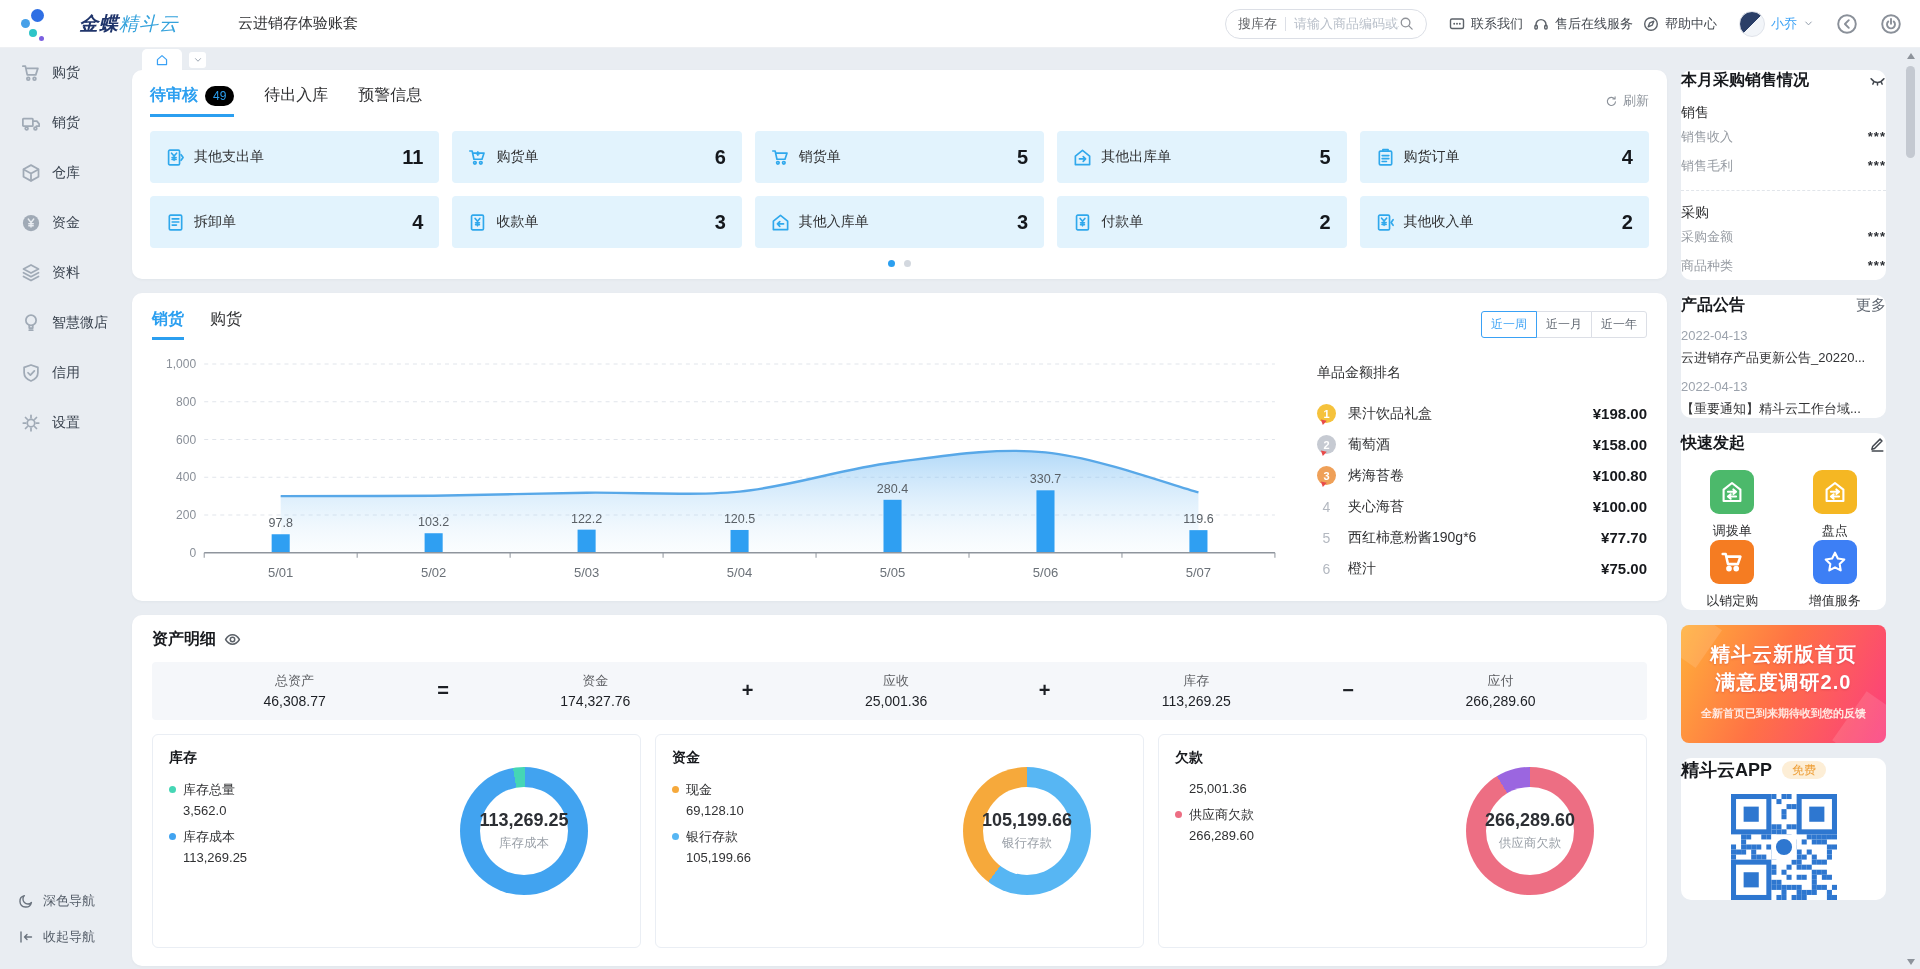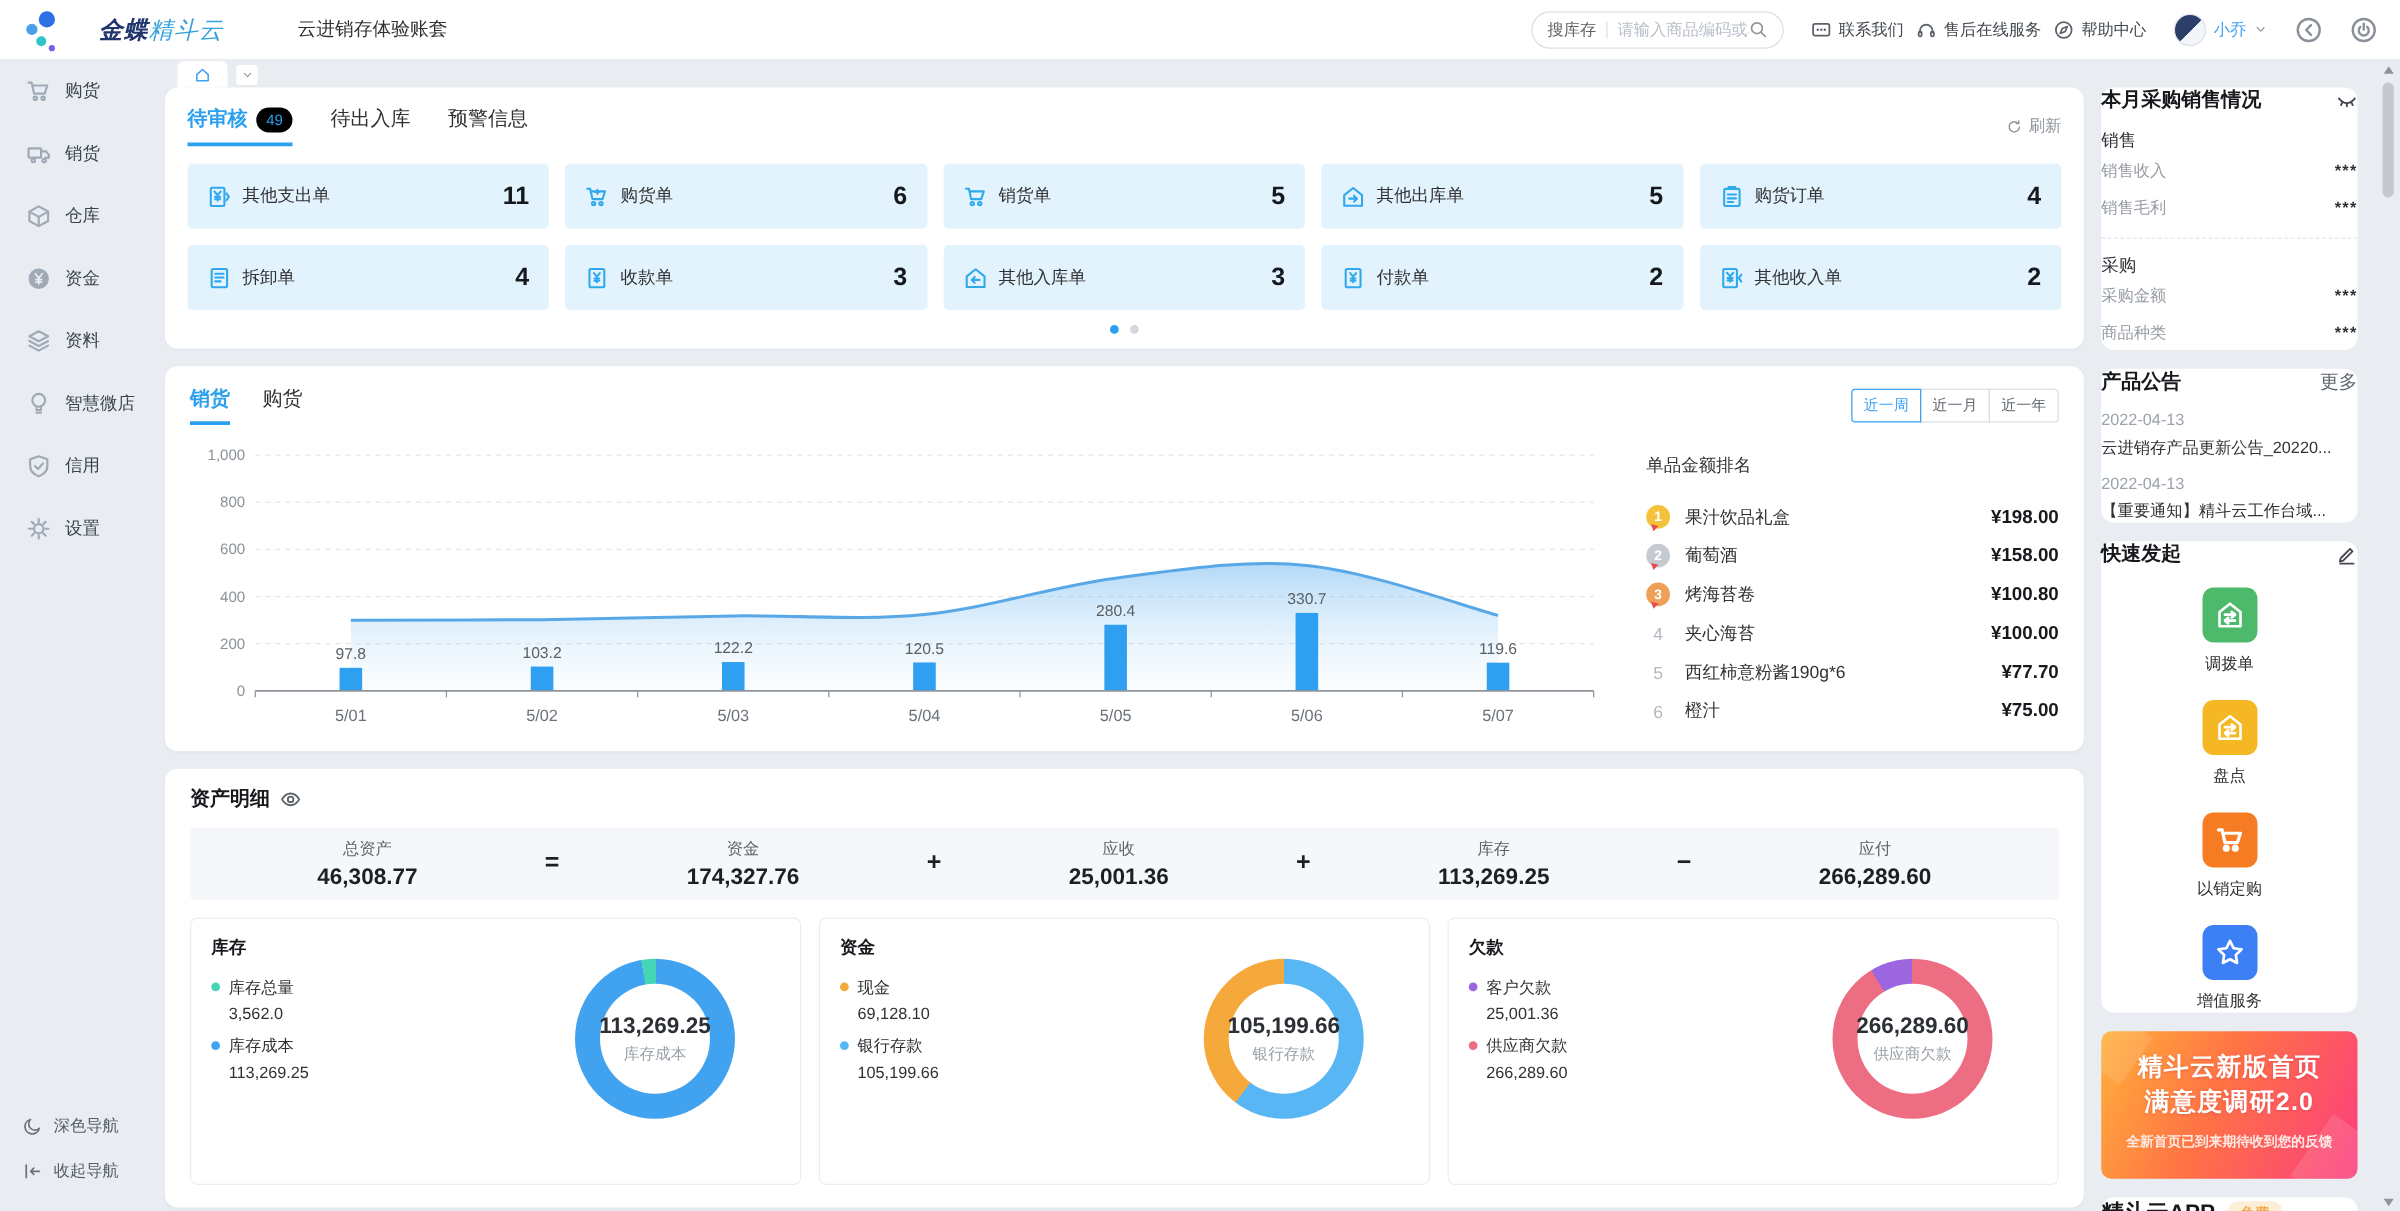--- a/index.html
+++ b/index.html
@@ -102,21 +102,21 @@
   .rank-amt{font-size:15px;font-weight:bold;color:#17191d}
 
   
   .assets{margin-top:14px;padding:14px 20px 18px}
   .assets-head{display:flex;align-items:center;gap:8px}
   .assets-title{font-size:16px;font-weight:bold;color:#17191d}
   .assets-head .ic{width:17px;height:17px;color:#5c6269;cursor:pointer}
   .summary{margin-top:12px;background:#f5f7fa;border-radius:4px;height:58px;display:flex;align-items:center;justify-content:space-evenly}
   .sum-item{text-align:center}
   .sum-item .lbl{font-size:13px;color:#606266}
-  .sum-item .val{font-size:18px;font-weight:bold;color:#1c1f24;margin-top:3px}
+  .sum-item .val{font-size:14px;font-weight:normal;color:#1c1f24;margin-top:3px}
   .sum-op{font-size:20px;font-weight:bold;color:#1c1f24}
   .asset-panels{display:grid;grid-template-columns:repeat(3,1fr);gap:14px;margin-top:14px}
   .apanel{border:1px solid #eaeef4;border-radius:6px;height:214px;position:relative;padding:14px 16px}
   .apanel .atitle{font-size:14px;font-weight:bold;color:#17191d}
   .legend{margin-top:14px}
   .leg-item{margin-bottom:10px}
   .leg-top{display:flex;align-items:center;gap:7px}
   .leg-dot{width:7px;height:7px;border-radius:50%;flex:none}
   .leg-lbl{font-size:13px;color:#303133}
   .leg-val{font-size:13px;color:#303133;margin:4px 0 0 14px}
@@ -132,21 +132,21 @@
   .rtitle{font-size:16px;font-weight:bold;color:#17191d}
   .rhead .ic{margin-left:auto;width:17px;height:17px;color:#43484f;cursor:pointer}
   .rhead .more{margin-left:auto;font-size:15px;color:#5f6670;cursor:pointer}
   .mgroup-h{font-size:14px;color:#303133;margin-top:13px}
   .mrow{display:flex;align-items:center;height:29px}
   .mrow .lbl{font-size:13px;color:#979ca3}
   .mrow .val{margin-left:auto;font-size:13px;font-weight:bold;color:#2c2f34;letter-spacing:1px}
   .mdivider{border-top:1px dashed #e1e5ea;margin:10px 0 2px}
   .ann-date{font-size:13px;color:#9ca3ad;margin-top:12px}
   .ann-text{font-size:13px;color:#303133;margin-top:6px;white-space:nowrap;overflow:hidden;text-overflow:ellipsis;cursor:pointer}
-  .qgrid{display:grid;grid-template-columns:1fr;row-gap:20px;margin-top:16px;justify-items:center}
+  .qgrid{display:grid;grid-template-columns:1fr 1fr;margin-top:16px;justify-items:center}
   .qitem{display:flex;flex-direction:column;align-items:center;cursor:pointer}
   .qtile{width:44px;height:44px;border-radius:9px;display:flex;align-items:center;justify-content:center}
   .qtile .ic{width:24px;height:24px;color:#fff}
   .qlbl{font-size:13px;color:#303133;margin-top:8px}
   .banner{height:118px;border-radius:8px;background:linear-gradient(115deg,#ffb03a,#ff7245 45%,#fb3d7f);margin-bottom:15px;position:relative;overflow:hidden;text-align:center;padding-top:15px;cursor:pointer}
   .banner::before,.banner::after{content:"";position:absolute;background:rgba(255,255,255,.12);transform:rotate(35deg)}
   .banner::before{width:46px;height:46px;left:-14px;top:-12px}
   .banner::after{width:60px;height:60px;right:-18px;bottom:-20px}
   .banner .l{position:relative;font-size:20px;font-weight:bold;color:#fff;letter-spacing:1px;line-height:28px;text-shadow:0 1px 2px rgba(180,40,60,.35)}
   .banner .s{position:relative;font-size:11px;font-weight:bold;color:#ffe9e2;margin-top:10px;display:flex;justify-content:center;}
@@ -688,24 +688,20 @@
         <div class="dcenter">
                 <span class="dval">105,199.66</span>
                 <span class="dlbl">银行存款</span>
               </div>
       </div>
           </div>
           <div class="apanel">
       <div class="atitle">欠款</div>
       <div class="legend">
               <div class="leg-item">
-                <div class="leg-top">
-                  <span class="leg-dot" style="background:#9b66e0"></span>
-                  <span class="leg-lbl">客户欠款</span>
-                </div>
                 <div class="leg-val">25,001.36</div>
               </div>
               <div class="leg-item">
                 <div class="leg-top">
                   <span class="leg-dot" style="background:#ed6e83"></span>
                   <span class="leg-lbl">供应商欠款</span>
                 </div>
                 <div class="leg-val">266,289.60</div>
               </div>
             </div>

